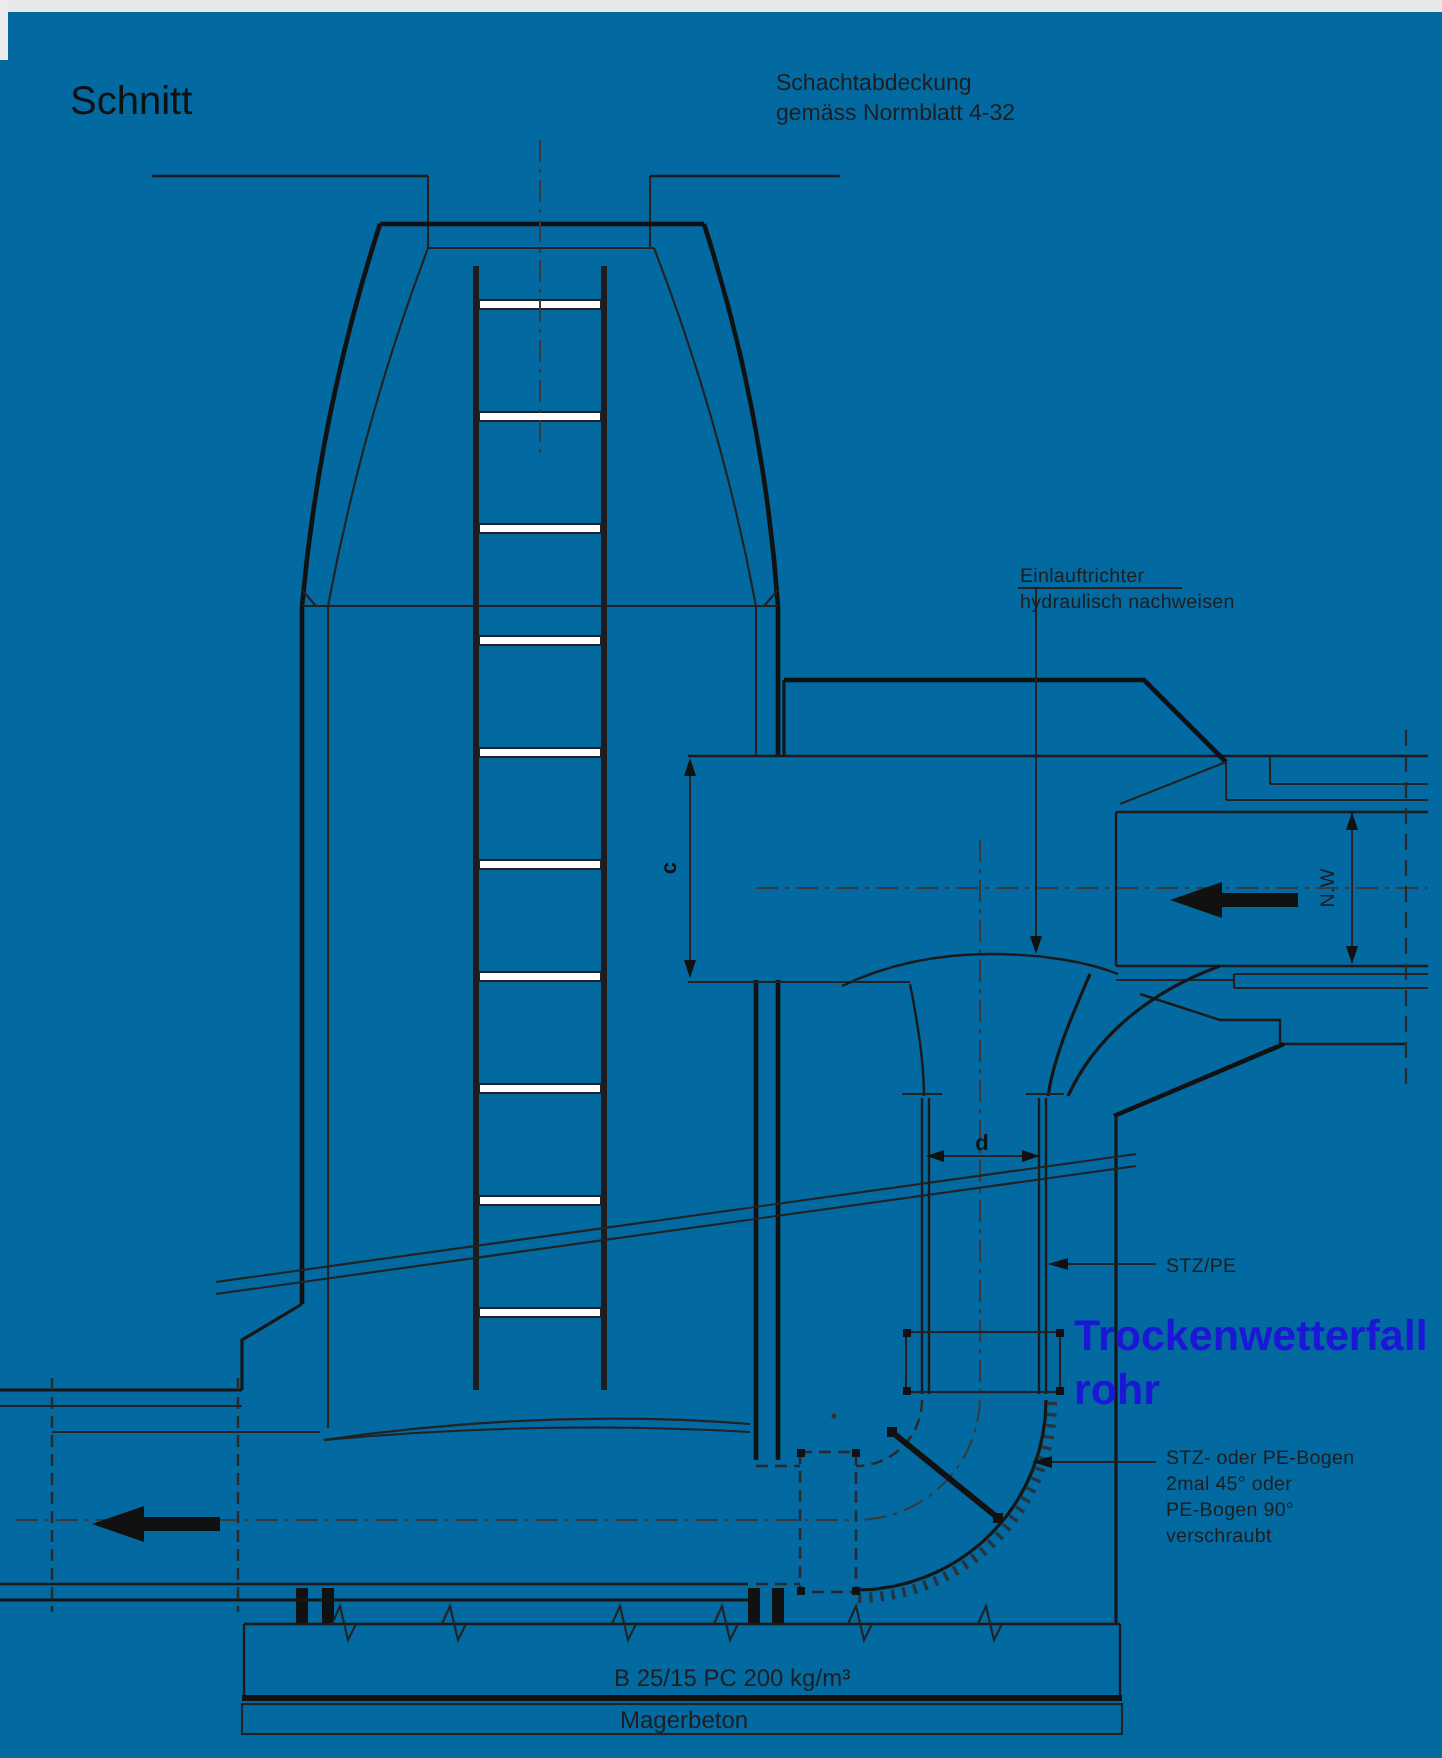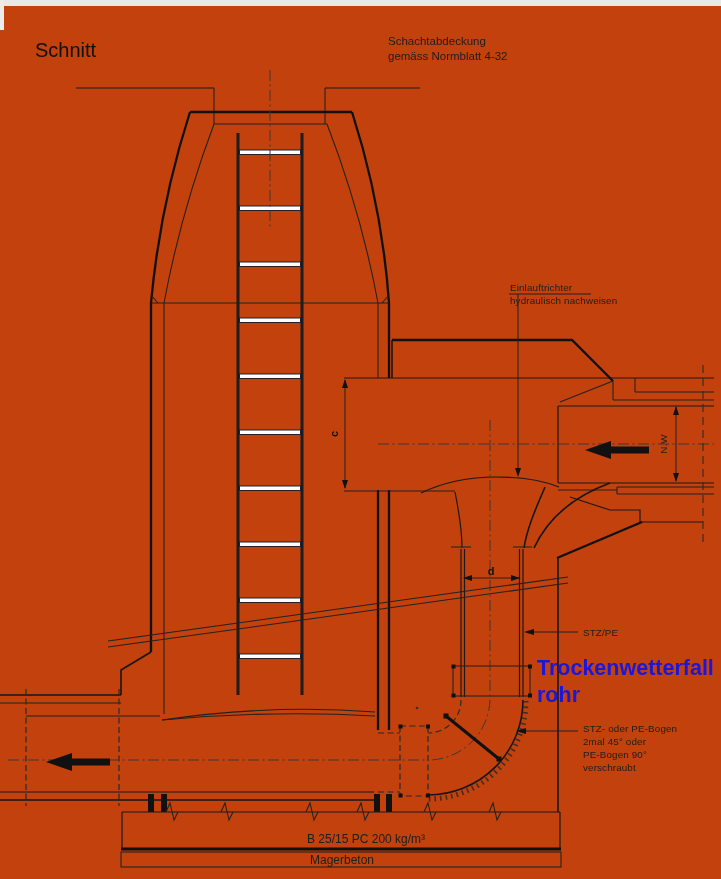--- a/index.html
+++ b/index.html
@@ -1,16 +1,16 @@
 <!DOCTYPE html>
 <html><head>
 <meta charset="utf-8">
 <style>
   html,body{margin:0;padding:0;background:#fff;}
-  .page{position:relative;width:721px;height:879px;background:#c2410c;overflow:hidden;
+  .page{position:relative;width:721px;height:879px;background:#0369a1;overflow:hidden;
         font-family:"Liberation Sans", sans-serif;}
   svg{display:block;}
   .ln  {stroke:#1a1a1a;fill:none;stroke-width:1.2;}
   .ln-thin{stroke:#222;fill:none;stroke-width:1.05;}
   .ln-med {stroke:#161616;fill:none;stroke-width:1.6;}
   .ln-thick{stroke:#111;fill:none;stroke-width:2.3;}
   .ln-x{stroke:#111;fill:none;stroke-width:3;}
   .cl  {stroke:#3a3a3a;fill:none;stroke-width:1;stroke-dasharray:11 3.5 2 3.5;}
   .hid {stroke:#2a2a2a;fill:none;stroke-width:1.2;stroke-dasharray:6 3.5;}
   .brk {stroke:#2a2a2a;fill:none;stroke-width:1.1;stroke-dasharray:8 5;}

